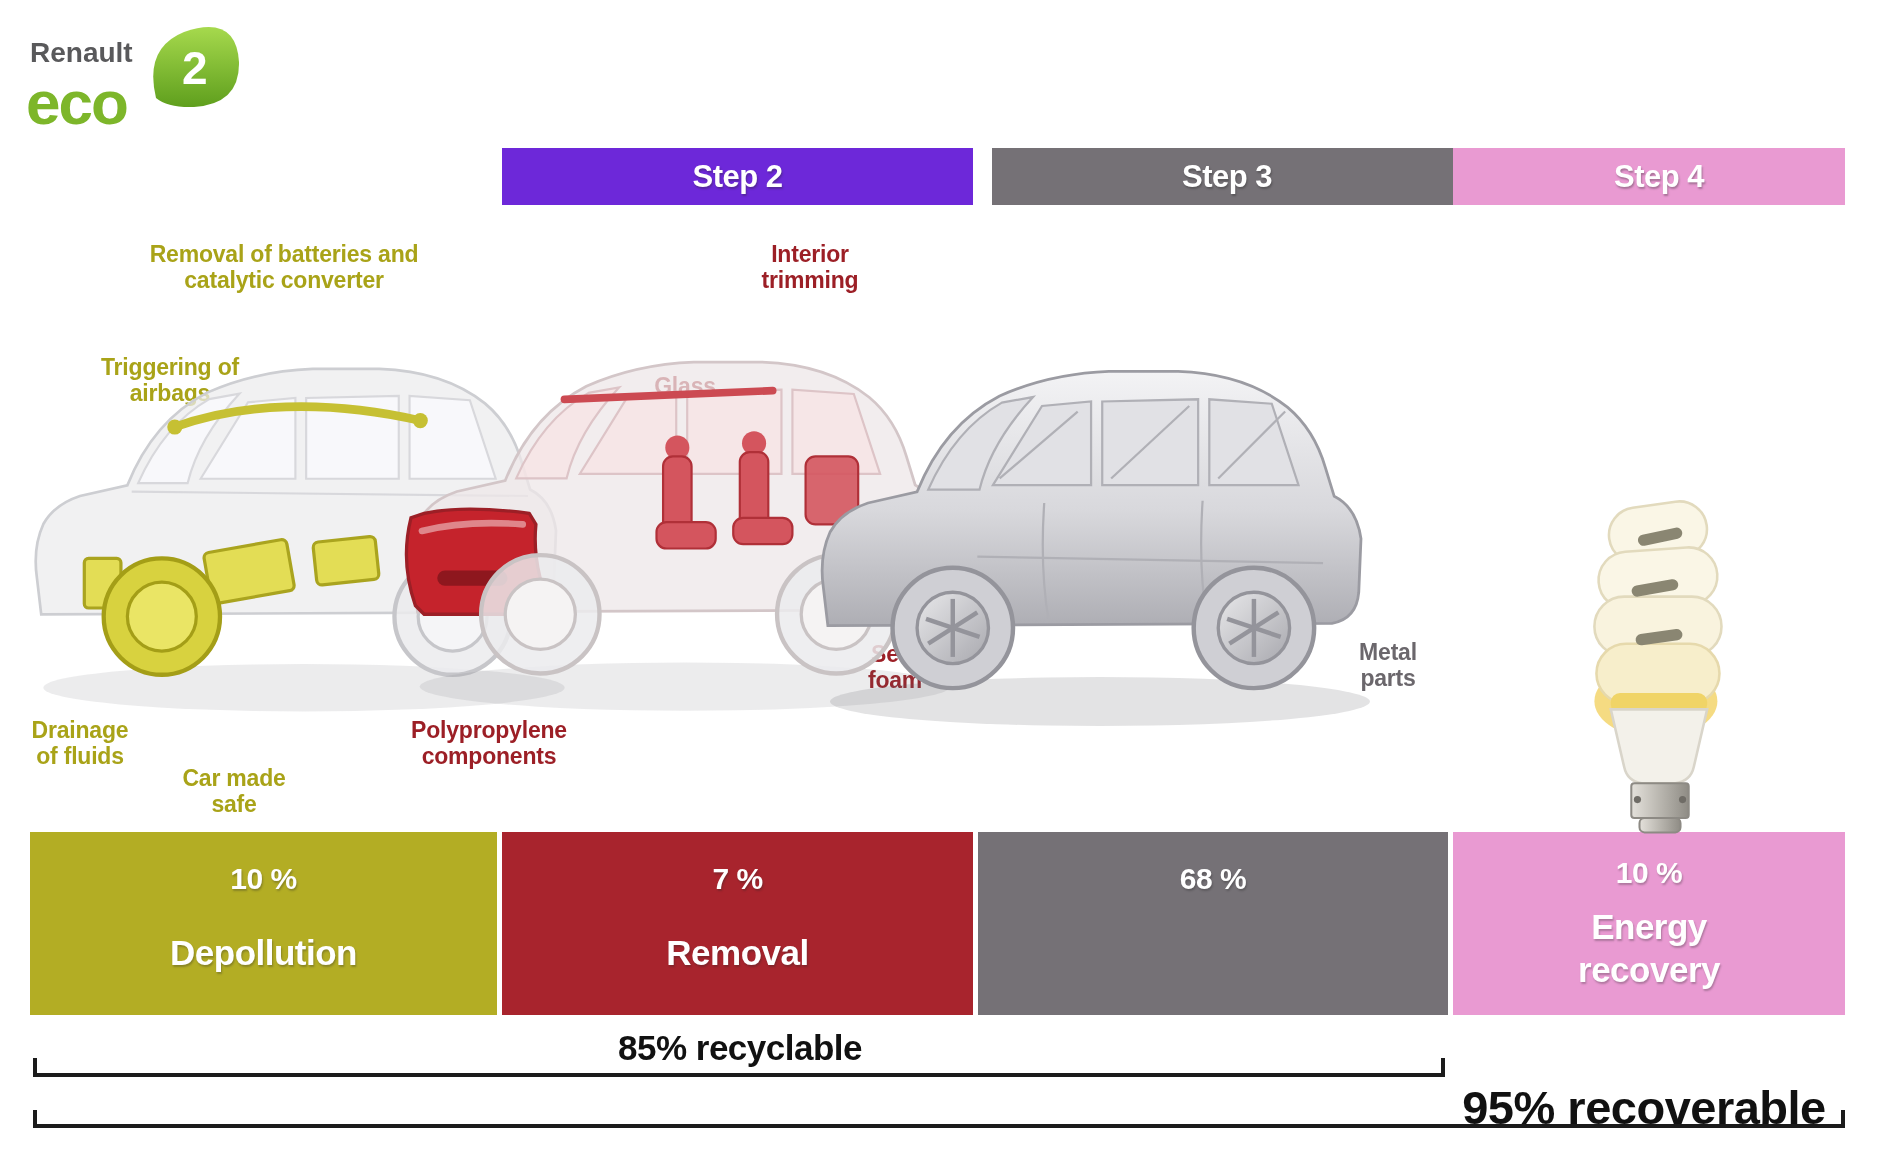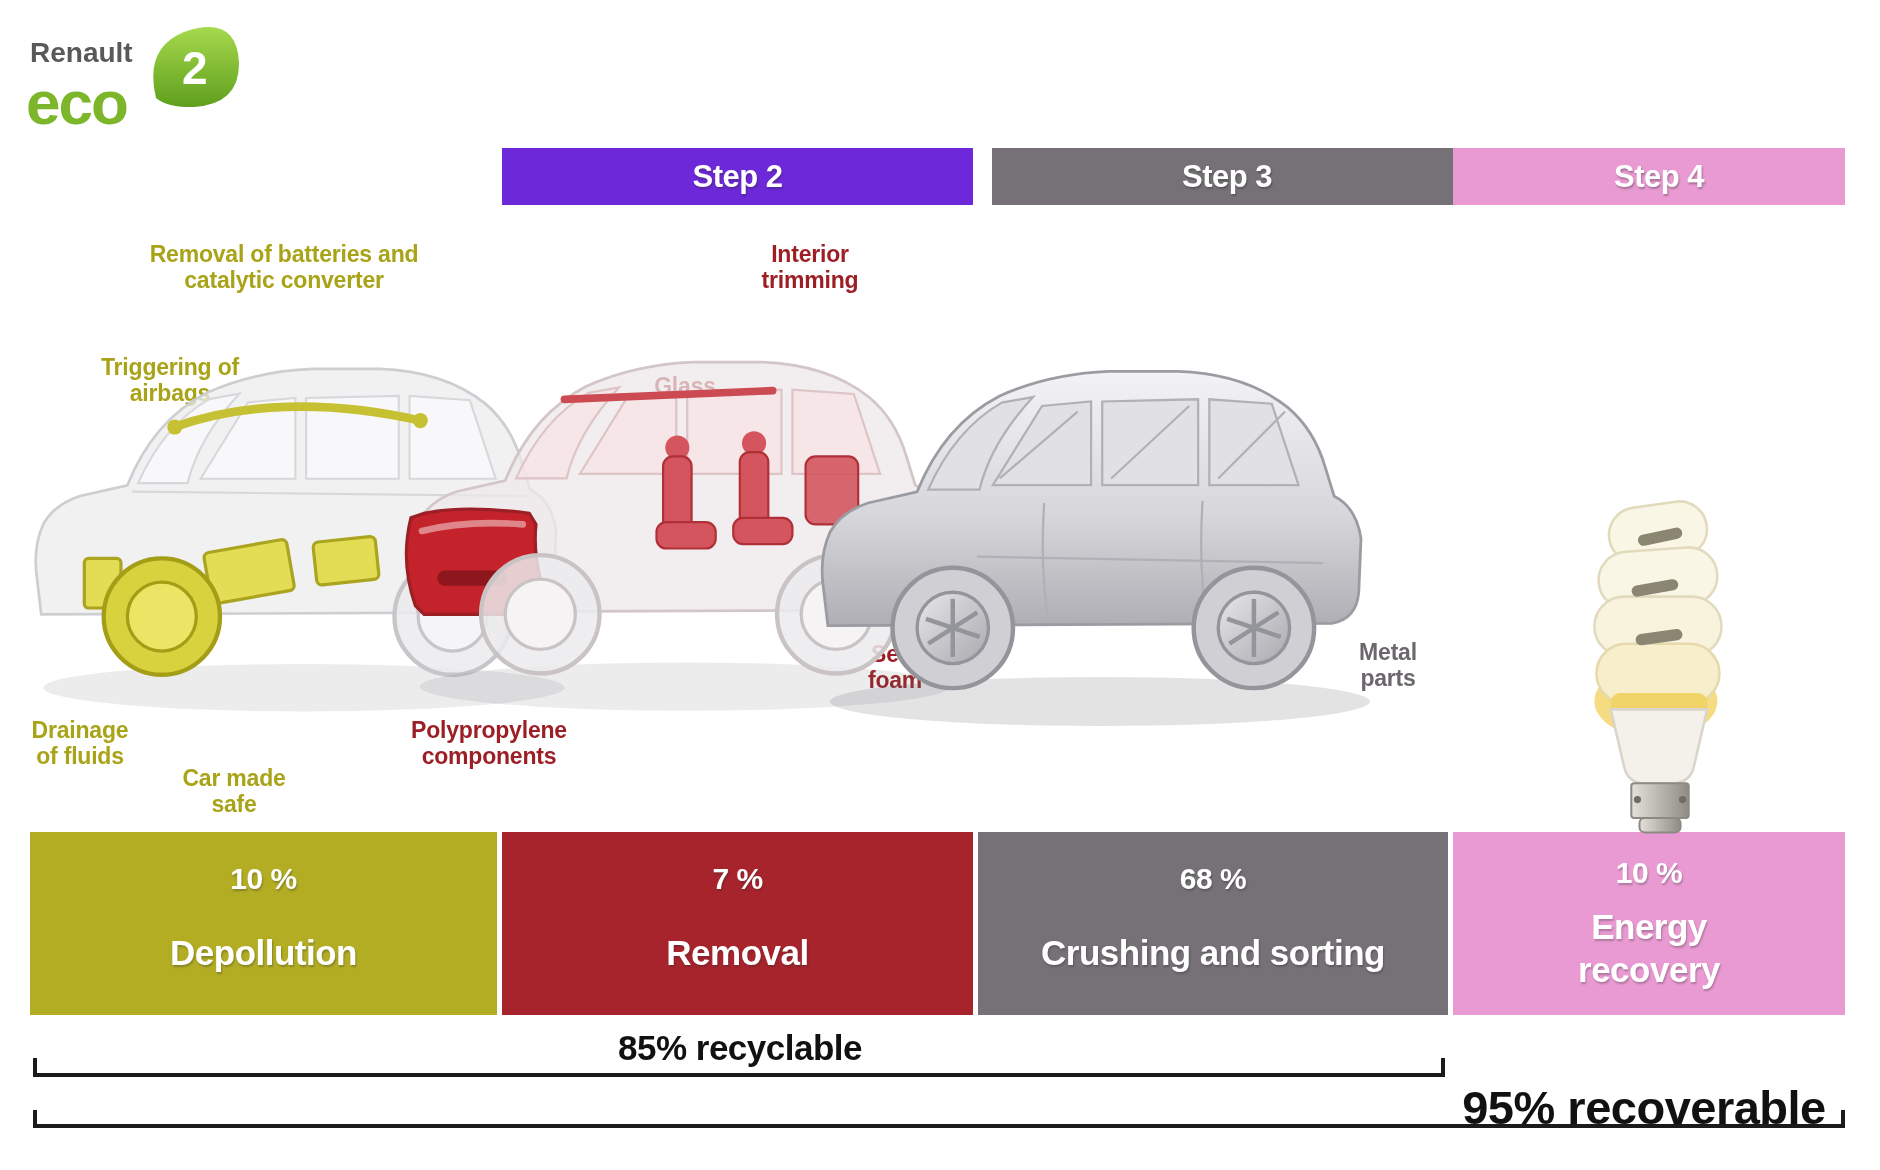--- a/index.html
+++ b/index.html
@@ -257,21 +257,20 @@
   <div class="pbox pbox-1" style="background-color: rgb(179, 173, 36);">
     <span class="pct">10 %</span>
     <span class="proc">Depollution</span>
   </div>
   <div class="pbox pbox-2" style="background-color: rgb(168, 36, 45);">
     <span class="pct">7 %</span>
     <span class="proc">Removal</span>
   </div>
   <div class="pbox pbox-3" style="background-color: rgb(117, 113, 118);">
     <span class="pct">68 %</span>
-    <span class="proc">Crushing and sorting</span>
   </div>
   <div class="pbox pbox-4" style="background-color: rgb(233, 154, 210);">
     <span class="pct">10 %</span>
     <span class="proc">Energy
 recovery</span>
   </div>
 
   <div class="bracket-label bl-recyclable">85% recyclable</div>
   <div class="bracket bracket-recyclable"></div>
   <div class="bracket-label bl-recoverable">95% recoverable</div>

